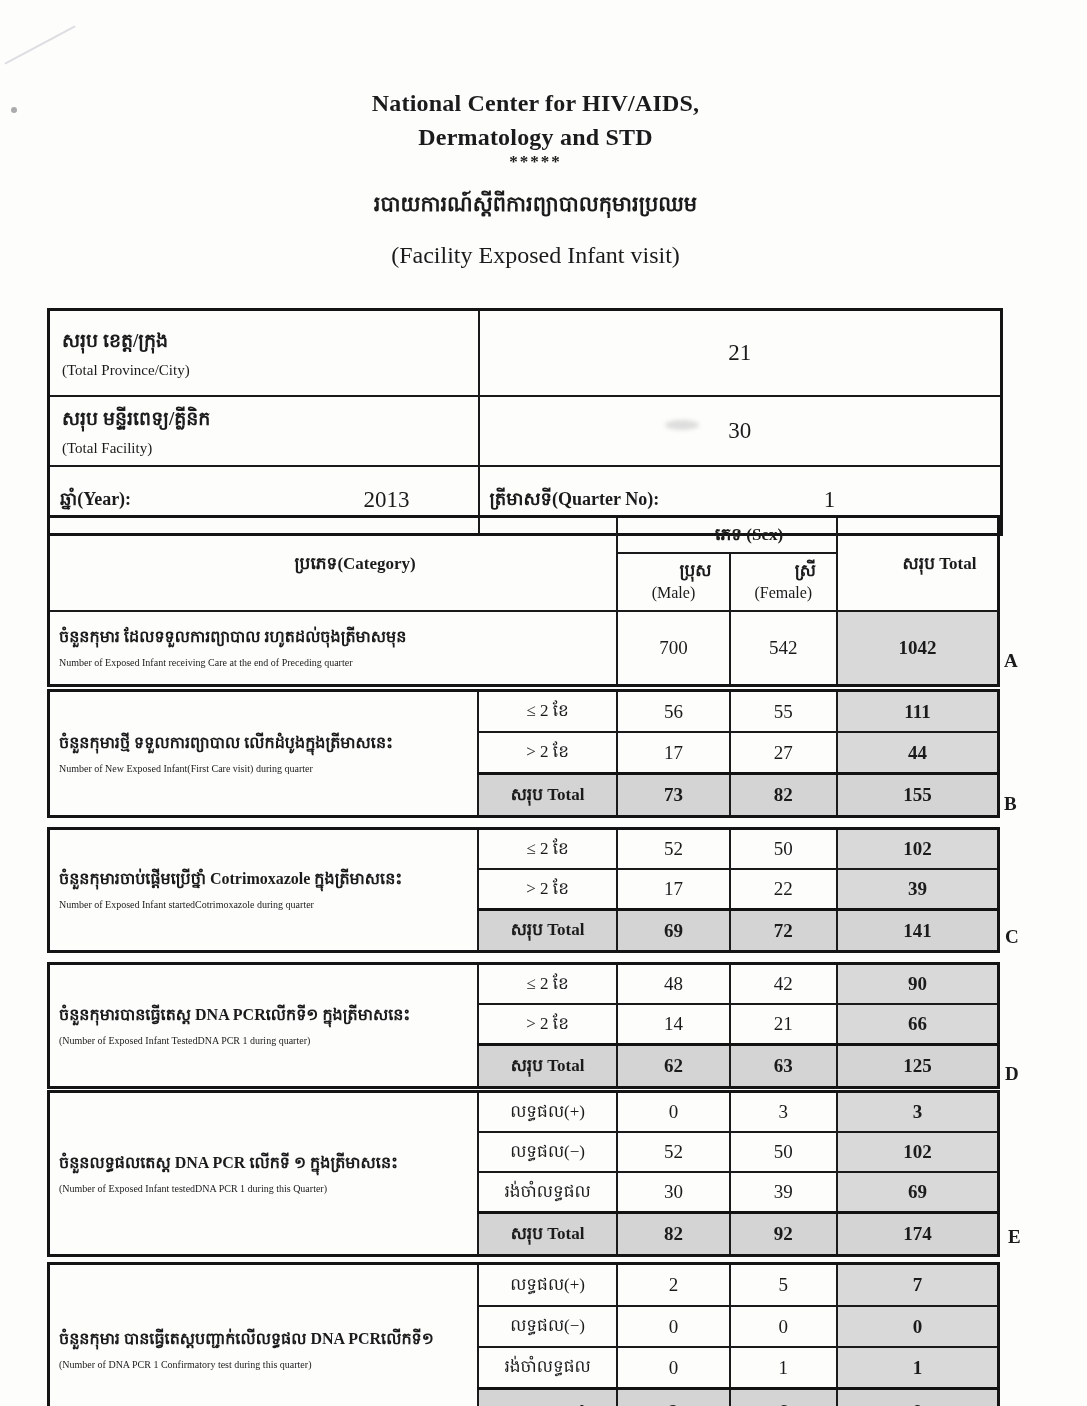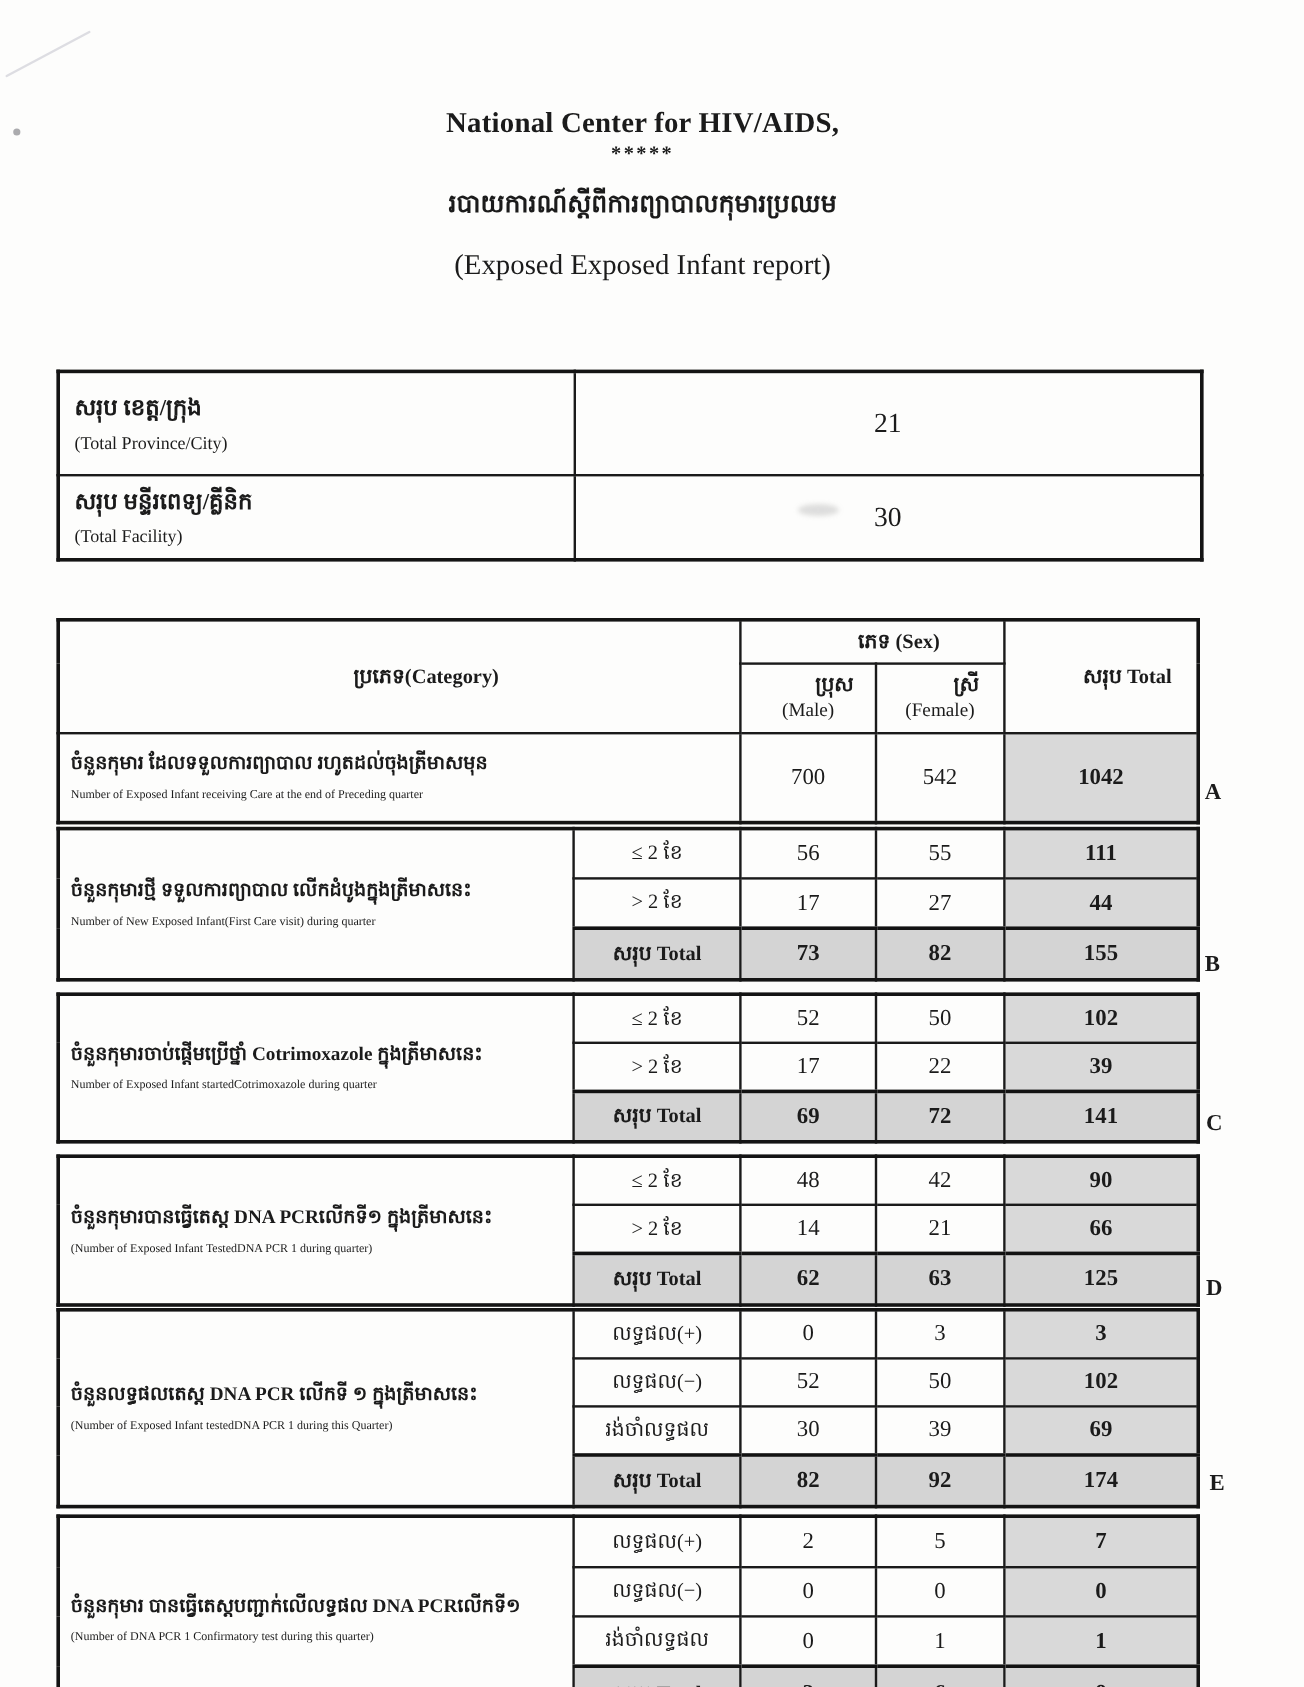--- a/index.html
+++ b/index.html
@@ -62,23 +62,24 @@
 <body>
 
 <div class="page">
 
   <div class="art-stroke"></div>
   <div class="art-dot"></div>
   <div class="art-smudge"></div>
 
   <div class="hdr">
     <div class="org-line">National Center for HIV/AIDS,</div>
+    <div class="org-line">Dermatology and STD</div>
     <div class="stars">*****</div>
     <div class="kh-title">របាយការណ៍ស្តីពីការព្យាបាលកុមារប្រឈម</div>
-    <div class="en-title">(Exposed Exposed Infant report)</div>
+    <div class="en-title">(Facility Exposed Infant visit)</div>
   </div>
 
   <table class="abs" style="top:308px;">
     <colgroup>
         <col style="width:430px">
         <col style="width:523px">
       </colgroup>
     <tbody>
         <tr>
       <td style="height:74px;" class="lbl-cell">
@@ -86,20 +87,34 @@
         <div class="lbl-en">(Total Province/City)</div>
       </td>
       <td class="big-val">21</td>
     </tr>
     <tr>
       <td style="height:58px;" class="lbl-cell">
         <div class="lbl-kh">សរុប មន្ទីរពេទ្យ/គ្លីនិក</div>
         <div class="lbl-en">(Total Facility)</div>
       </td>
       <td class="big-val">30</td>
+    </tr>
+    <tr>
+      <td style="height:66px;">
+        <div class="flex-cell">
+          <span class="flex-lbl">ឆ្នាំ(Year):</span>
+          <span class="flex-val yr">2013</span>
+        </div>
+      </td>
+      <td>
+        <div class="flex-cell">
+          <span class="flex-lbl">ត្រីមាសទី(Quarter No):</span>
+          <span class="flex-val">1</span>
+        </div>
+      </td>
     </tr>
   </tbody>
     </table>
 
   <table class="abs" style="top:515px;">
     <colgroup>
         <col style="width:567px">
         <col style="width:112px">
         <col style="width:107px">
         <col style="width:161px">

